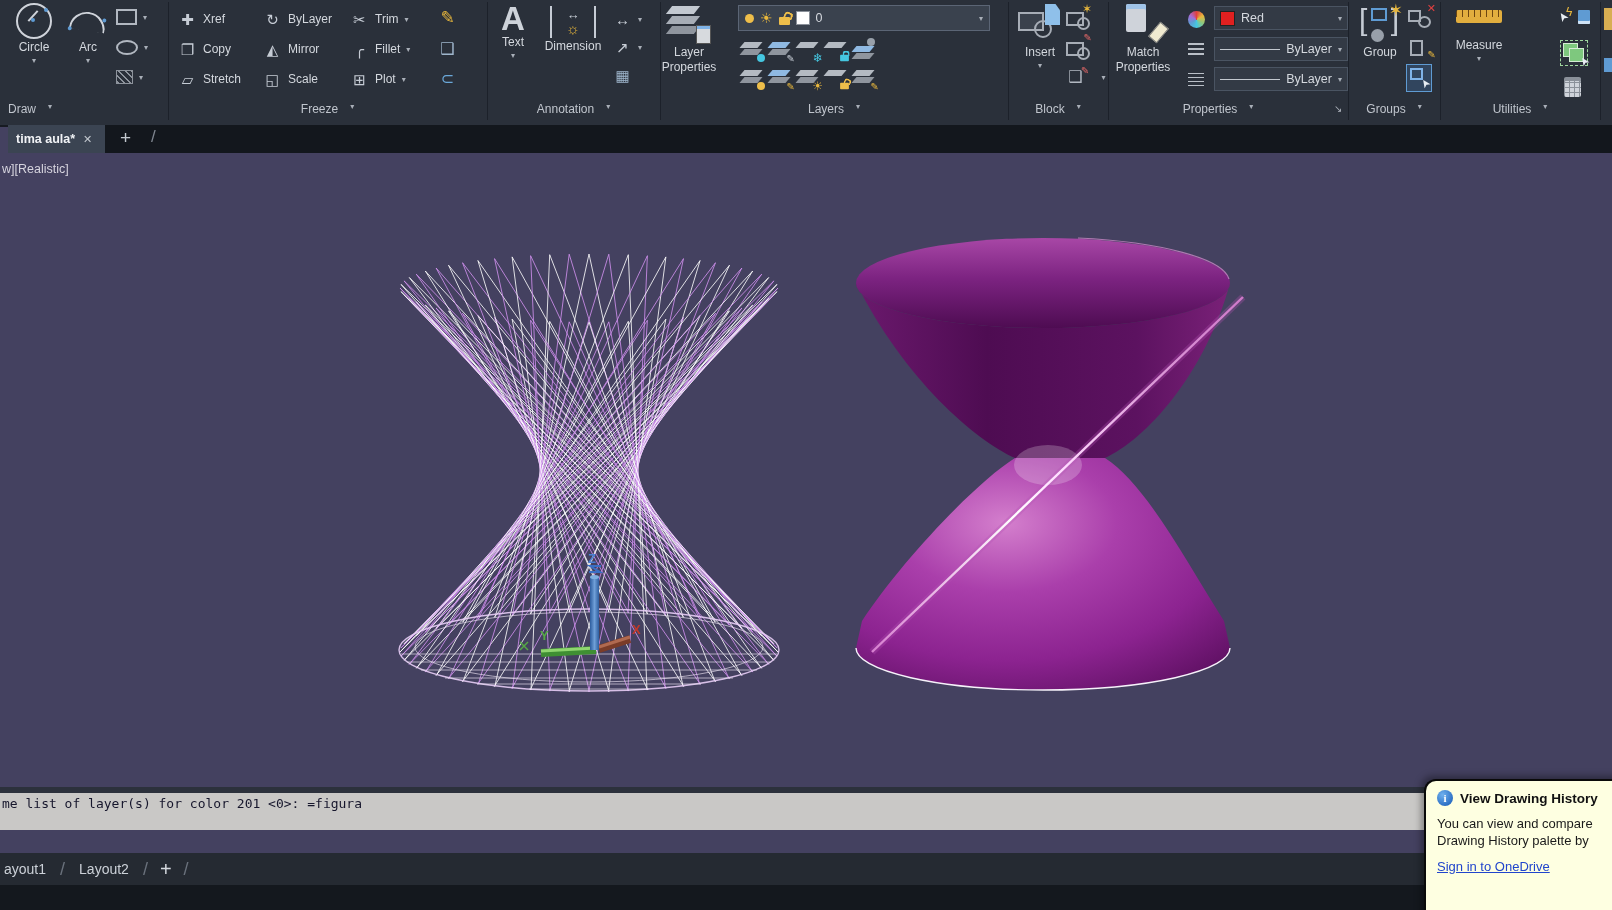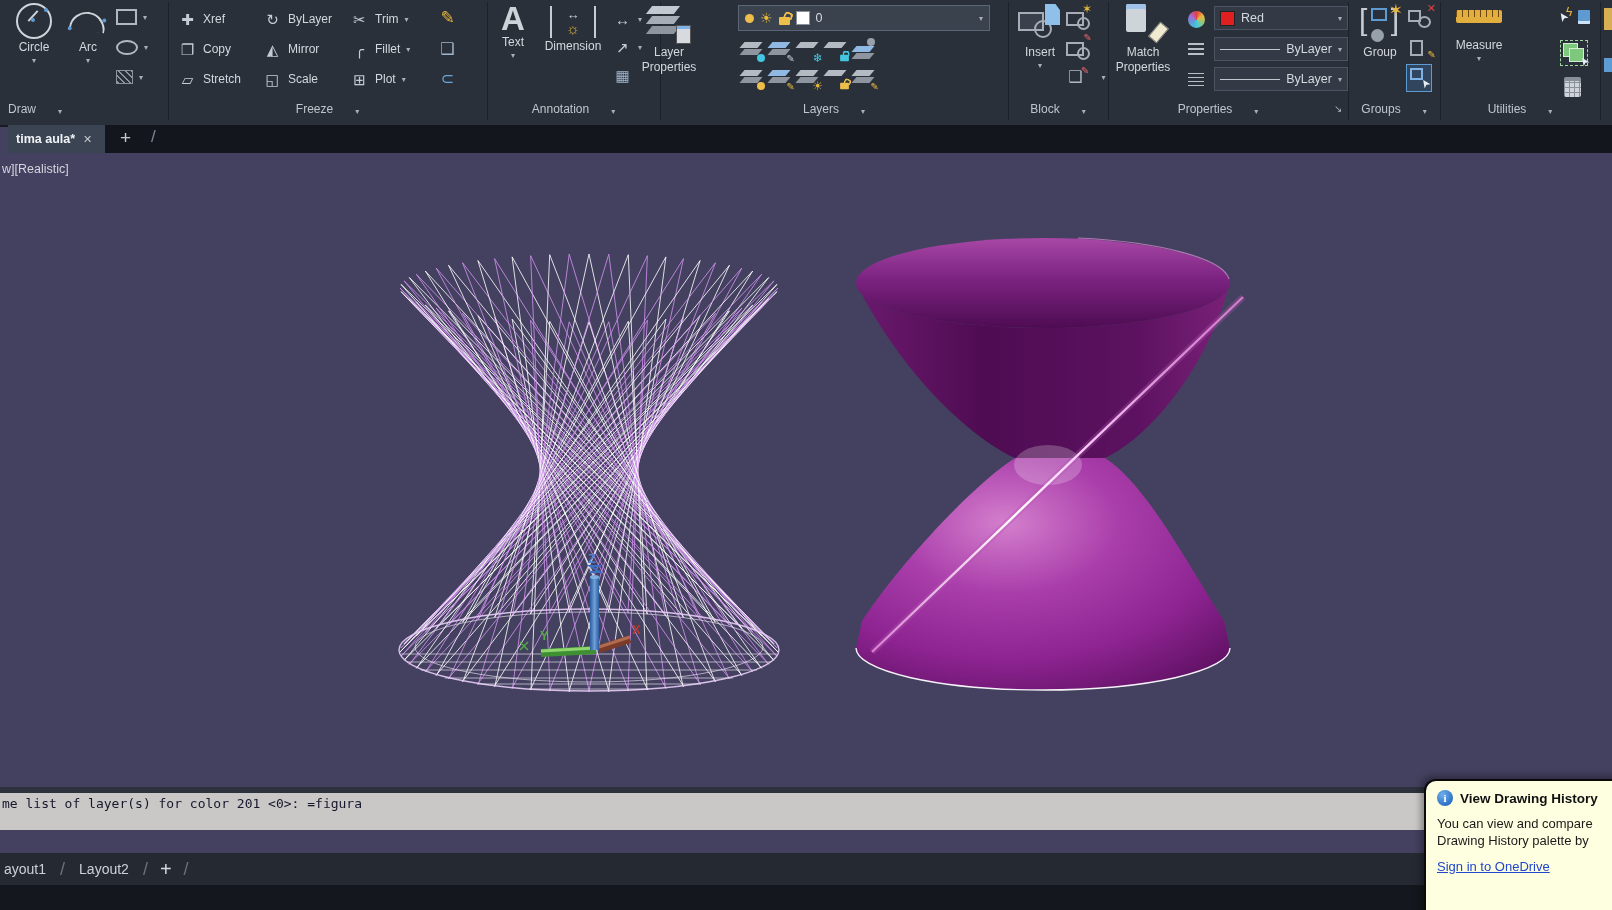--- a/index.html
+++ b/index.html
@@ -1,21 +1,21 @@
 <!DOCTYPE html>
 <html><head>
 <meta charset="utf-8">
 <style>
   html,body{margin:0;padding:0;background:#000;}
   #screen{position:relative;width:1612px;height:910px;overflow:hidden;
     font-family:"Liberation Sans","DejaVu Sans",sans-serif;background:#444160;}
   
   #ribbon{position:absolute;left:0;top:0;width:1612px;height:125px;background:#2a303a;border-bottom:2px solid #171b22;}
   .vsep{position:absolute;top:2px;height:118px;width:1px;background:#1c212a;}
-  .plabel{position:absolute;top:102px;font-size:12px;color:#c0c5cd;display:flex;gap:22px;align-items:flex-end;white-space:nowrap;}
+  .plabel{position:absolute;top:102px;font-size:12px;color:#c0c5cd;display:flex;gap:12px;align-items:flex-start;white-space:nowrap;}
   .ga{font-size:8px;color:#a9afb8;}
   .bigbtn{position:absolute;display:flex;flex-direction:column;align-items:center;gap:2px;}
   .blbl{font-size:12px;color:#d4d8de;line-height:13px;text-align:center;white-space:nowrap;}
   .sbtn{position:absolute;display:flex;align-items:center;gap:6px;height:26px;}
   .gi{font-size:15px;color:#c6ccd5;width:19px;text-align:center;line-height:1;}
   .gl{font-size:12px;color:#d4d8de;white-space:nowrap;}
   
   .cir-ico{width:32px;height:32px;border:2.5px solid #cfd3da;border-radius:50%;position:relative;}
   .cir-ico .diag{position:absolute;left:14px;top:4px;width:2px;height:14px;background:#cfd3da;transform:rotate(42deg);}
   .bdot{position:absolute;width:4px;height:4px;border-radius:50%;background:#5f9bd3;}
@@ -238,21 +238,21 @@
         <span class="ga">▾</span>
       </div>
     <div class="sbtn" style="left:613px;top:62px">
         <span class="gi" style="color:#9fb6cc">▦</span>
       </div>
     <div class="plabel" style="left:487px;width:173px;justify-content:center">
       <span>Annotation</span>
       <span class="ga">▾</span>
     </div>
 
-    <div class="bigbtn" style="left:634px;top:4px;width:70px">
+    <div class="bigbtn" style="left:654px;top:4px;width:70px">
       <span class="lp-ico">
         <i class="pgm" style="left:2px;top:2px;background:#c3c9d1"></i>
         <i class="pgm" style="left:2px;top:12px"></i>
         <i class="pgm" style="left:2px;top:22px;background:#8f959e"></i>
         <i class="lp-panel"></i>
       </span>
       <span class="blbl">Layer</span>
       <span class="blbl">Properties</span>
     </div>
     <div class="lcombo" style="left:738px;top:5px;width:252px;height:26px;box-sizing:border-box">

